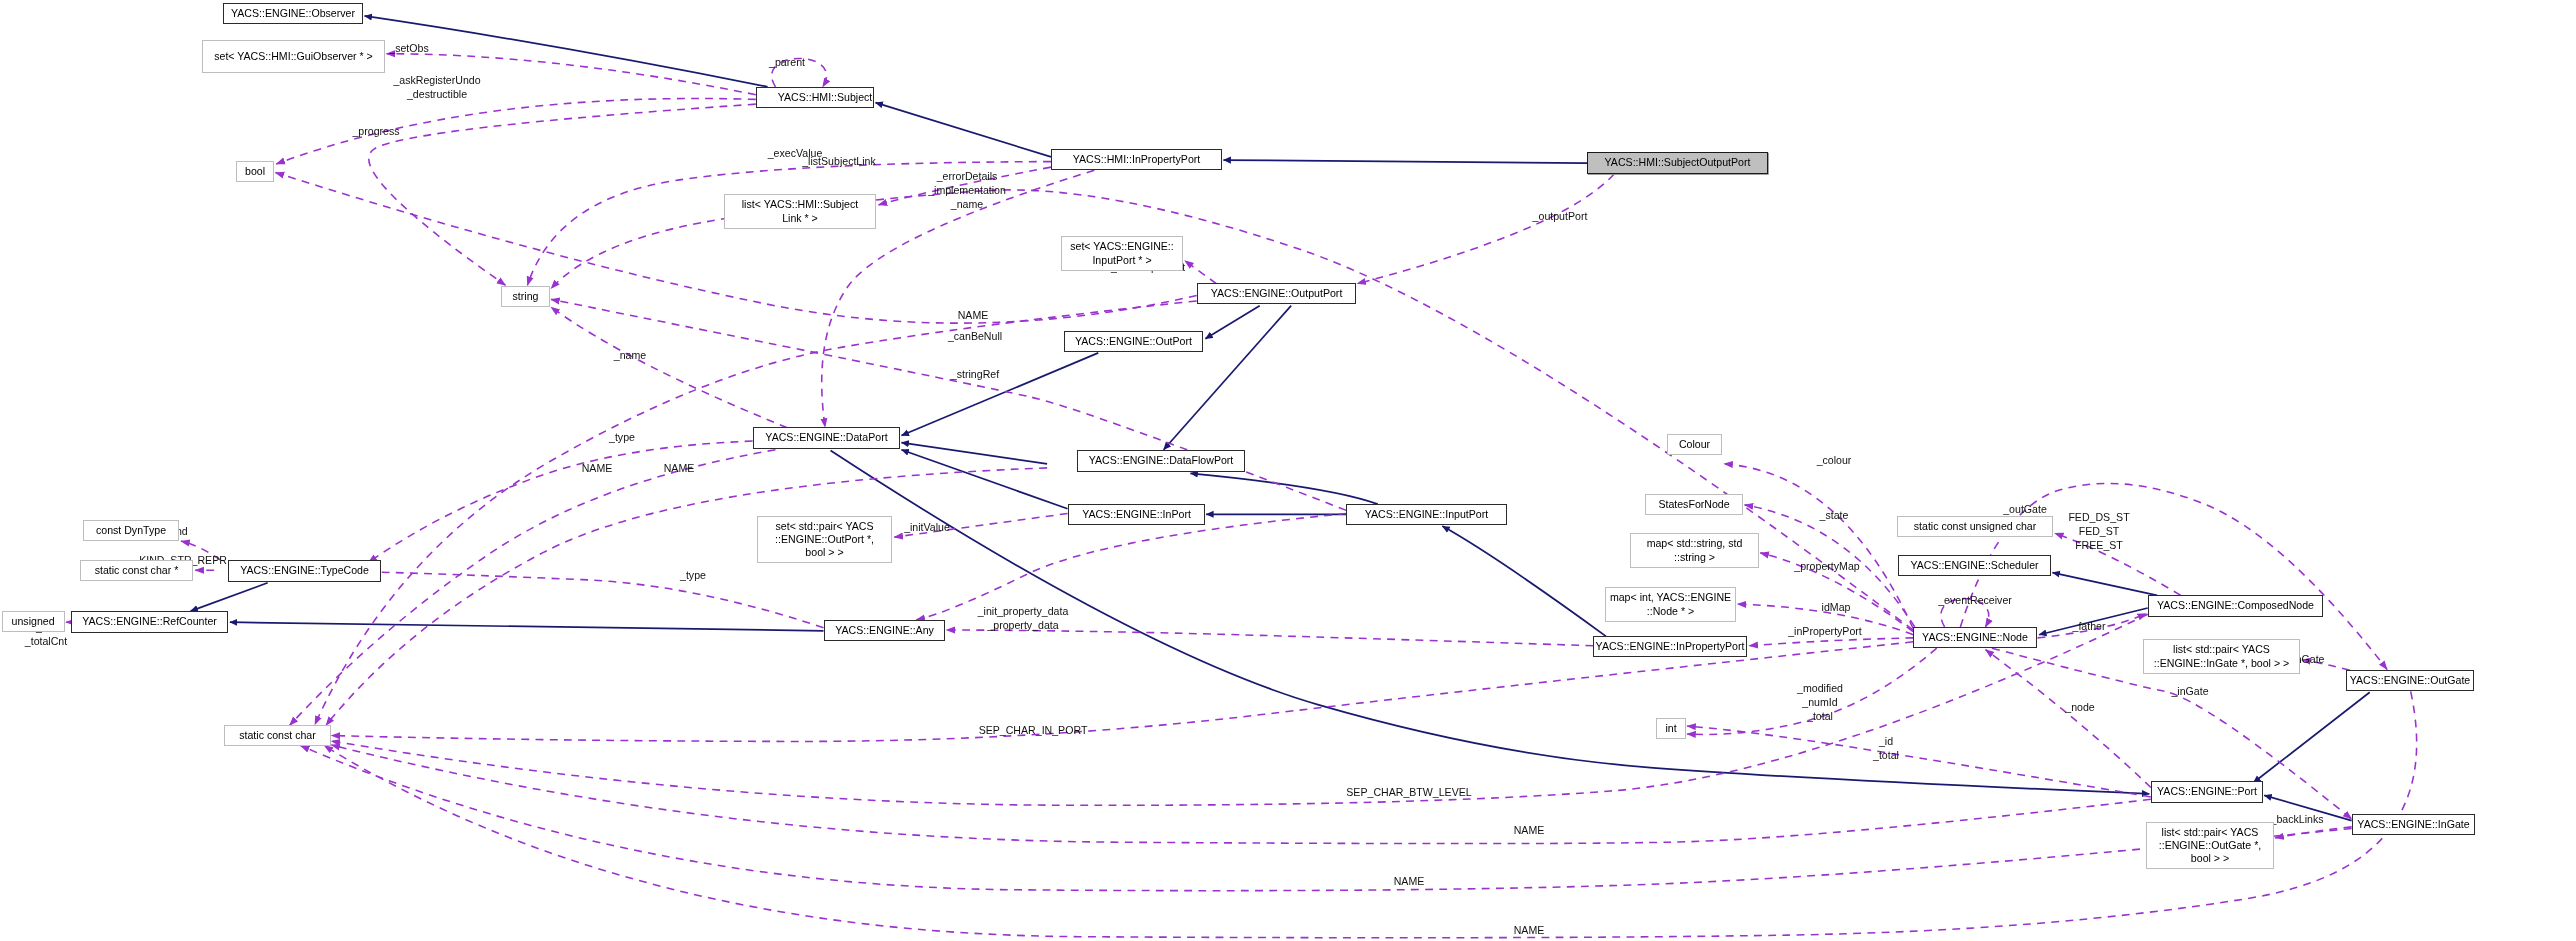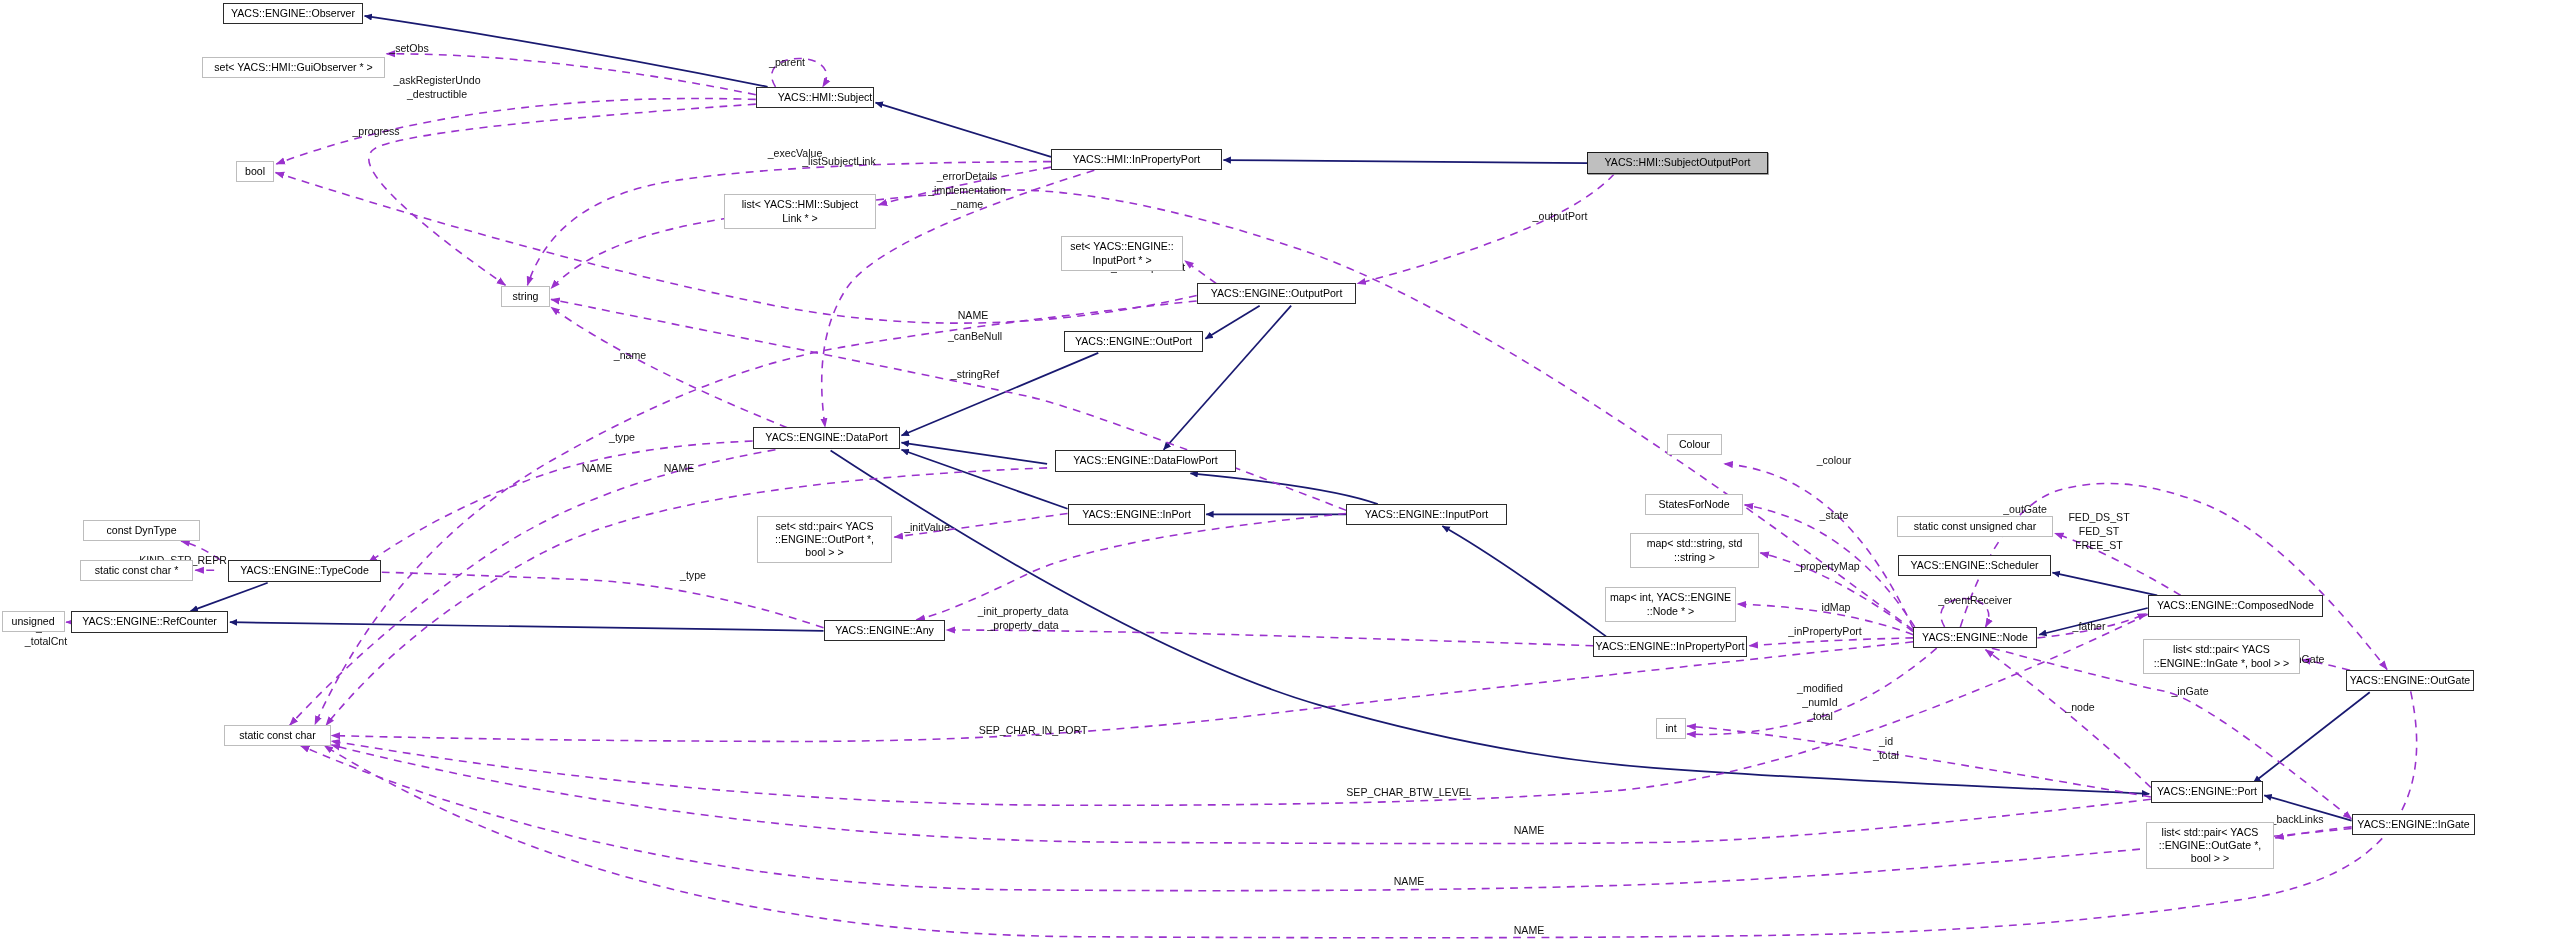--- a/index.html
+++ b/index.html
@@ -104,34 +104,34 @@
         <path d="M1330,594 Q862,612 691,701 Q520,790 414,921" class="usage" stroke="#9a32cd" marker-end="url(#arrow-usage)"></path>
         <path d="M2430,815 Q1900,872 1606,907 Q1312,942 1006,941.5 Q700,941 421,934" class="usage" stroke="#9a32cd" marker-end="url(#arrow-usage)"></path>
         <path d="M2728,780 Q2300,985 2045,1004.5 Q1790,1024 1345,1022.5 Q900,1021 421,941" class="usage" stroke="#9a32cd" marker-end="url(#arrow-usage)"></path>
         <path d="M2732,1015 Q2300,1066 2121,1069.5 Q1942,1073 1421,1069.5 Q900,1066 421,946" class="usage" stroke="#9a32cd" marker-end="url(#arrow-usage)"></path>
         <path d="M2987,1052 Q2400,1112 2095,1123 Q1790,1134 1295,1130 Q800,1126 382,947" class="usage" stroke="#9a32cd" marker-end="url(#arrow-usage)"></path>
         <path d="M3062,878 Q3110,1100 2855,1141 Q2600,1182 2271,1187.5 Q1942,1193 1371,1189.5 Q800,1186 412,947" class="usage" stroke="#9a32cd" marker-end="url(#arrow-usage)"></path>
       </g>
   </svg>
   <div id="node-layer">
       <div class="node cls" style="left: 223px; top: 3.1px; width: 140px; height: 21px;">YACS::ENGINE::Observer</div>
-      <div class="node tpl" style="left: 202px; top: 57px; width: 183px; height: 21px;">set&lt; YACS::HMI::GuiObserver * &gt;</div>
+      <div class="node tpl" style="left: 202px; top: 40px; width: 183px; height: 33px;">set&lt; YACS::HMI::GuiObserver * &gt;</div>
       <div class="node cls" style="left: 756px; top: 87px; width: 118px; height: 21px; padding-left: 20px;">YACS::HMI::Subject</div>
       <div class="node tpl" style="left: 236px; top: 161px; width: 38px; height: 21px;">bool</div>
       <div class="node cls" style="left: 1051px; top: 149px; width: 171px; height: 21px;">YACS::HMI::InPropertyPort</div>
       <div class="node hl" style="left: 1587px; top: 152px; width: 181px; height: 22px;">YACS::HMI::SubjectOutputPort</div>
       <div class="node tpl" style="left: 724px; top: 194px; width: 152px; height: 35px;">list&lt; YACS::HMI::Subject
 Link * &gt;</div>
       <div class="node tpl" style="left: 501px; top: 286px; width: 49px; height: 21px;">string</div>
       <div class="node tpl" style="left: 1061px; top: 236px; width: 122px; height: 35px;">set&lt; YACS::ENGINE::
 InputPort * &gt;</div>
       <div class="node cls" style="left: 1197px; top: 283px; width: 159px; height: 21px;">YACS::ENGINE::OutputPort</div>
       <div class="node cls" style="left: 1064px; top: 331px; width: 139px; height: 21px;">YACS::ENGINE::OutPort</div>
       <div class="node cls" style="left: 753px; top: 427px; width: 147px; height: 22px;">YACS::ENGINE::DataPort</div>
-      <div class="node cls" style="left: 1055px; top: 450px; width: 181px; height: 22px;">YACS::ENGINE::DataFlowPort</div>
+      <div class="node cls" style="left: 1077px; top: 450px; width: 168px; height: 22px;">YACS::ENGINE::DataFlowPort</div>
       <div class="node cls" style="left: 1068px; top: 504px; width: 137px; height: 21px;">YACS::ENGINE::InPort</div>
       <div class="node cls" style="left: 1346px; top: 504px; width: 161px; height: 21px;">YACS::ENGINE::InputPort</div>
       <div class="node tpl" style="left: 1667px; top: 434px; width: 55px; height: 20.5px;">Colour</div>
       <div class="node tpl" style="left: 1645px; top: 494px; width: 98px; height: 20.5px;">StatesForNode</div>
       <div class="node tpl" style="left: 1630px; top: 533px; width: 129px; height: 35px;">map&lt; std::string, std
 ::string &gt;</div>
       <div class="node tpl" style="left: 1605px; top: 587px; width: 131px; height: 35px;">map&lt; int, YACS::ENGINE
 ::Node * &gt;</div>
       <div class="node tpl" style="left: 1897px; top: 516px; width: 156px; height: 21px;">static const unsigned char</div>
       <div class="node cls" style="left: 1898px; top: 555px; width: 153px; height: 21px;">YACS::ENGINE::Scheduler</div>
@@ -145,21 +145,21 @@
       <div class="node cls" style="left: 2151px; top: 781px; width: 112px; height: 22px;">YACS::ENGINE::Port</div>
       <div class="node cls" style="left: 2352px; top: 814px; width: 123px; height: 21px;">YACS::ENGINE::InGate</div>
       <div class="node tpl" style="left: 2146px; top: 822px; width: 128px; height: 47px;">list&lt; std::pair&lt; YACS
 ::ENGINE::OutGate *,
 bool &gt; &gt;</div>
       <div class="node cls" style="left: 824px; top: 620px; width: 121px; height: 21px;">YACS::ENGINE::Any</div>
       <div class="node tpl" style="left: 757px; top: 516px; width: 135px; height: 47px;">set&lt; std::pair&lt; YACS
 ::ENGINE::OutPort *,
 bool &gt; &gt;</div>
       <div class="node cls" style="left: 228px; top: 560px; width: 153px; height: 22px;">YACS::ENGINE::TypeCode</div>
-      <div class="node tpl" style="left: 83px; top: 520px; width: 117px; height: 20.5px;">const DynType</div>
+      <div class="node tpl" style="left: 83px; top: 520px; width: 96px; height: 20.5px;">const DynType</div>
       <div class="node tpl" style="left: 80px; top: 560px; width: 113px; height: 20.5px;">static const char *</div>
       <div class="node tpl" style="left: 1.6px; top: 611px; width: 63px; height: 20.5px;">unsigned</div>
       <div class="node cls" style="left: 71px; top: 611px; width: 157px; height: 22px;">YACS::ENGINE::RefCounter</div>
       <div class="node tpl" style="left: 224px; top: 725px; width: 107px; height: 20.5px;">static const char</div>
     </div>
   <div id="label-layer">
       <div class="elabel" style="left: 409px; top: 49px;">_setObs</div>
       <div class="elabel" style="left: 787px; top: 63px;">_parent</div>
       <div class="elabel" style="left: 437px; top: 88px;">_askRegisterUndo
 _destructible</div>

